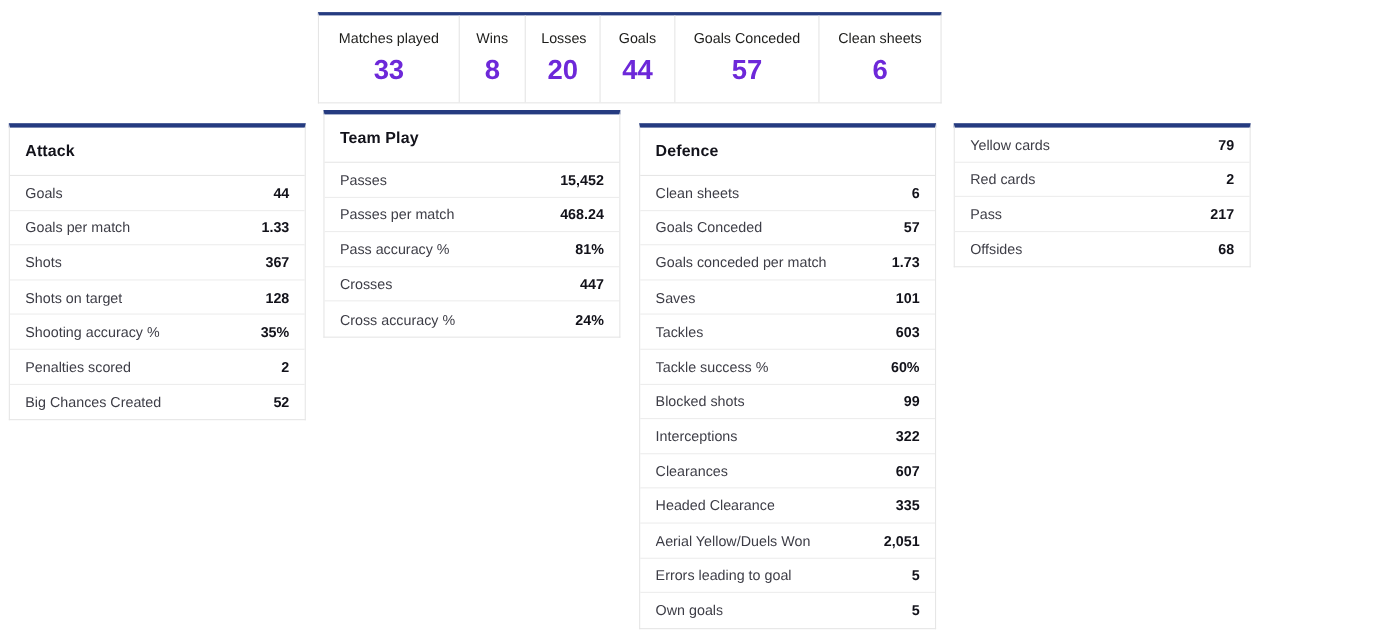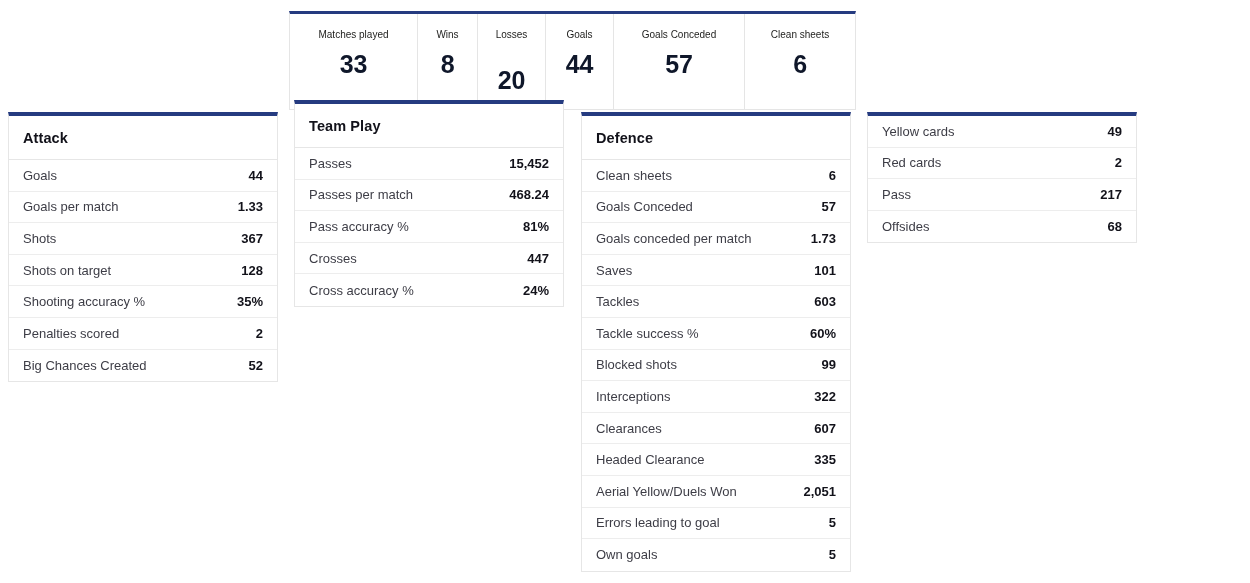--- a/index.html
+++ b/index.html
@@ -36,32 +36,32 @@
     box-sizing: border-box;
     border-right: 1px solid #e5e5e5;
     padding: 12px 14px 14px 14px;
     text-align: center;
     display: flex;
     flex-direction: column;
     justify-content: flex-start;
   }
   .summary-cell:last-child { border-right: none; }
   .summary-label {
-    font-size: 10px;
+    font-size: 13px;
     line-height: 17px;
     color: #1d1d1b;
     font-weight: 400;
     white-space: nowrap;
   }
   .summary-value {
     margin-top: 7px;
     font-size: 25px;
     line-height: 29px;
     font-weight: 700;
-    color: #0f172a;
+    color: #6d28d9;
     letter-spacing: -0.2px;
   }
 
   
   .panel {
     position: absolute;
     box-sizing: border-box;
     background: #ffffff;
     border: 1px solid #e6e6e6;
     border-top: 4px solid #253b80;
@@ -112,21 +112,21 @@
 <div id="summary-wrap">
   <div id="summary-row">
       <div class="summary-cell" style="width: 128px;">
         <div class="summary-label">Matches played</div>
         <div class="summary-value">33</div>
       </div>
       <div class="summary-cell" style="width: 60px;">
         <div class="summary-label">Wins</div>
         <div class="summary-value">8</div>
       </div>
-      <div class="summary-cell" style="width: 68px; gap: 16px;">
+      <div class="summary-cell" style="width: 68px;">
         <div class="summary-label">Losses</div>
         <div class="summary-value">20</div>
       </div>
       <div class="summary-cell" style="width: 68px;">
         <div class="summary-label">Goals</div>
         <div class="summary-value">44</div>
       </div>
       <div class="summary-cell" style="width: 131px;">
         <div class="summary-label">Goals Conceded</div>
         <div class="summary-value">57</div>
@@ -253,21 +253,21 @@
         <div class="stat-label">Own goals</div>
         <div class="stat-value">5</div>
       </div>
     </div>
 </div>
 
 <div class="panel" id="panel-discipline">
   <div class="panel-rows">
       <div class="stat-row">
         <div class="stat-label">Yellow cards</div>
-        <div class="stat-value">49</div>
+        <div class="stat-value">79</div>
       </div>
       <div class="stat-row">
         <div class="stat-label">Red cards</div>
         <div class="stat-value">2</div>
       </div>
       <div class="stat-row">
         <div class="stat-label">Pass</div>
         <div class="stat-value">217</div>
       </div>
       <div class="stat-row">

